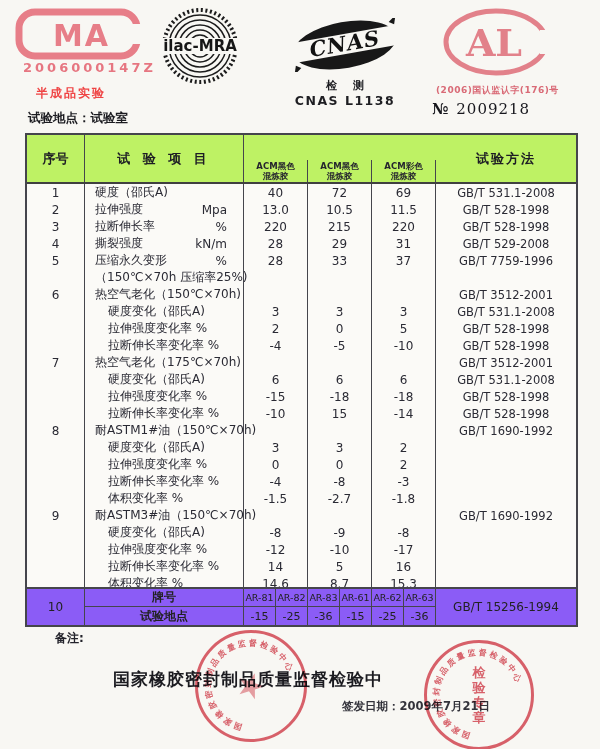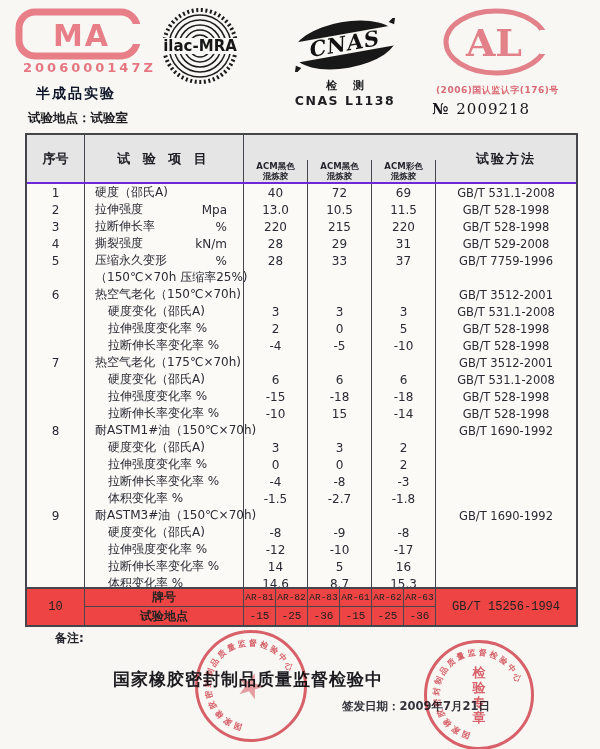--- a/index.html
+++ b/index.html
@@ -18,31 +18,31 @@
              padding-left:16px; color:#1e1e22; }
   .cnas-code { font-size:12.5px; font-weight:bold; letter-spacing:1.5px; color:#1e1e22; }
   .cal-wrap { position:absolute; left:436px; top:8px; width:150px; }
   .cal-caption { margin-top:2px; font-size:9px; color:#d96a76; font-weight:bold;
                  letter-spacing:.5px; }
   .report-no { position:absolute; left:432px; top:100px; font-size:15px; font-weight:bold;
                color:#17171d; font-family:"DejaVu Serif", serif; }
   .report-no .no-num { font-family:"DejaVu Serif", serif; font-weight:normal;
                        font-size:15px; letter-spacing:1px; margin-left:8px; }
 
-  .doc-title { position:absolute; left:36px; top:85px; font-size:14px; font-weight:bold;
-               letter-spacing:2px; color:#0f172a; }
+  .doc-title { position:absolute; left:36px; top:85px; font-size:12px; font-weight:bold;
+               letter-spacing:2px; color:#ef4444; }
   .doc-location { position:absolute; left:28px; top:110px; font-size:12.5px;
                   font-weight:bold; color:#1b1b20; }
 
   
   .table-main { position:absolute; left:25px; top:133px; width:553px;
                 border:2px solid #45454c; background:#fbfaf7; }
   .thead { display:grid; grid-template-columns:58px 159px 64px 64px 64px 140px;
-           grid-template-rows:25px 22px; background:#e5e5e5;
-           border-bottom:2px solid #6d28d9; }
+           grid-template-rows:25px 22px; background:#bef264;
+           border-bottom:2px solid #404040; }
   .hcell { display:flex; align-items:center; justify-content:center;
            font-weight:bold; color:#1d1d24; }
   .h-no { grid-row:1/3; grid-column:1; font-size:13px; border-right:1px solid #45454c; }
   .h-item { grid-row:1/3; grid-column:2; font-size:13px; letter-spacing:4px;
             border-right:1px solid #45454c; }
   .h-result { grid-row:1; grid-column:3/6; font-size:12.5px; letter-spacing:2px;
               border-right:1px solid #45454c; border-bottom:1px solid #45454c; }
   .h-method { grid-row:1/3; grid-column:6; font-size:13px; letter-spacing:2px; }
   .h-sub { grid-row:2; display:flex; flex-direction:column; align-items:center;
            justify-content:center; font-size:8.5px; font-weight:bold; line-height:10px;
@@ -56,22 +56,22 @@
   .td.no { justify-content:center; font-size:12px; }
   .td.item { padding-left:10px; justify-content:space-between; }
   .iname { white-space:nowrap; }
   .iname.indent { padding-left:13px; }
   .iunit { padding-right:16px; font-size:12px; }
   .td.val { justify-content:center; }
   .td.method { justify-content:center; font-size:11.5px; white-space:nowrap; }
 
   .row10 { position:absolute; left:25px; top:587px; width:553px;
            display:grid; grid-template-columns:58px 159px 32px 32px 32px 32px 32px 32px 140px;
-           grid-template-rows:18px 18px; background:#ef4444;
-           border:2px solid #45454c;font-family:Liberation Mono, monospace; }
+           grid-template-rows:18px 18px; background:#8b5cf6;
+           border:2px solid #45454c; }
   .r10cell { display:flex; align-items:center; justify-content:center; color:#222; }
   .r10-no { grid-row:1/3; grid-column:1; font-size:12px; border-right:1px solid #45454c; }
   .r10-label { font-size:12px; font-weight:bold; border-right:1px solid #45454c; }
   .r10-label.top { border-bottom:1px solid #45454c; }
   .r10-grade { font-size:9.5px; border-right:1px solid #45454c;
                border-bottom:1px solid #45454c; white-space:nowrap; }
   .r10-brittle { font-size:11px; border-right:1px solid #45454c; }
   .r10-method { grid-row:1/3; grid-column:9; font-size:12px; }
 
   

